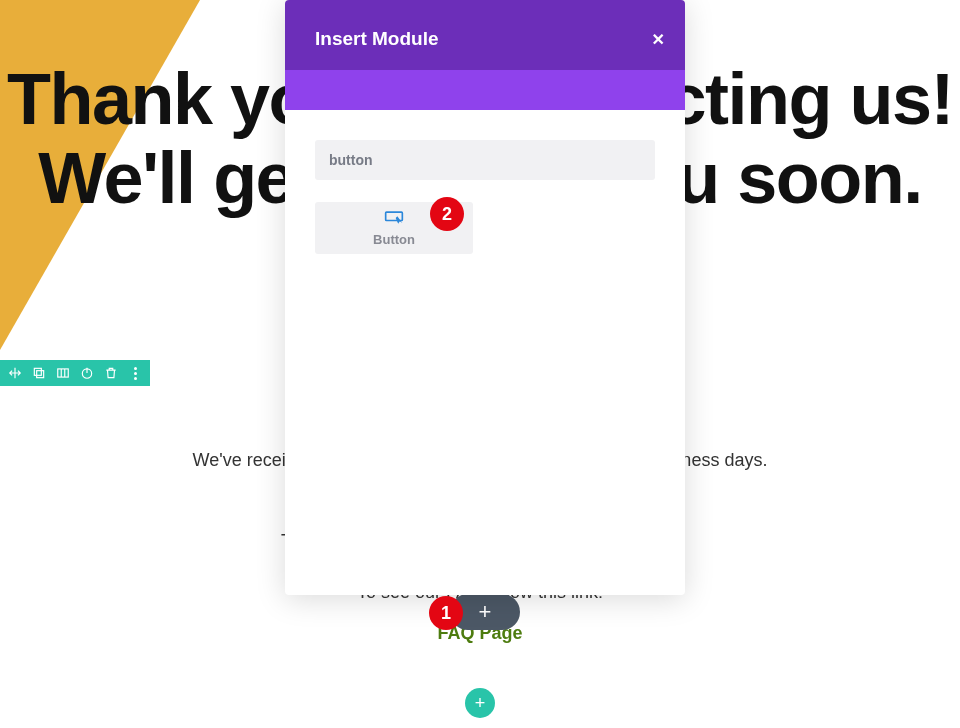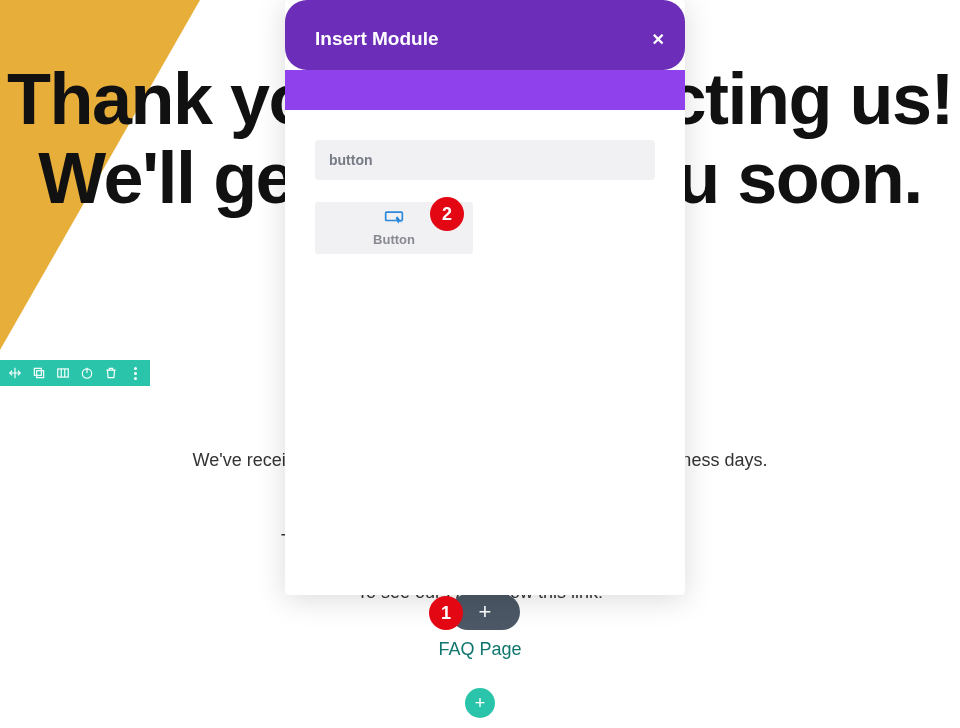--- a/index.html
+++ b/index.html
@@ -66,21 +66,21 @@
     position: absolute;
     top: 450px;
     left: 0;
     width: 960px;
     text-align: center;
     color: #333;
     font-size: 18px;
     z-index: 3;
   }
   .content p { margin-bottom: 30px; }
-  .faq-link { color: #0f766e; text-decoration: none; display:inline-block; margin-top: 22px; }
+  .faq-link { color: #4d7c0f; text-decoration: none; display:inline-block; margin-top: 6px; font-weight: bold; }
 
   
   .add-pill {
     position: absolute;
     top: 594px;
     left: 450px;
     width: 70px;
     height: 36px;
     background: #4c5866;
     border-radius: 18px;
@@ -122,21 +122,20 @@
     display:flex; flex-direction:column;
   }
   .modal-header {
     background: #6c2eb9;
     height: 70px;
     color: #fff;
     display:flex;
     align-items:flex-end;
     justify-content:space-between;
     padding: 0 20px 20px 30px;
-    border-radius: 22px;
   }
   .modal-title { font-size: 19px; font-weight: 600; }
   .modal-close { font-size:16px; font-weight: 600; cursor: pointer; align-self:center; padding-top:28px; }
 
   .modal-tabs {
     background: #8f42ec;
     display:flex;
     height: 40px;
   }
   .modal-tab {

